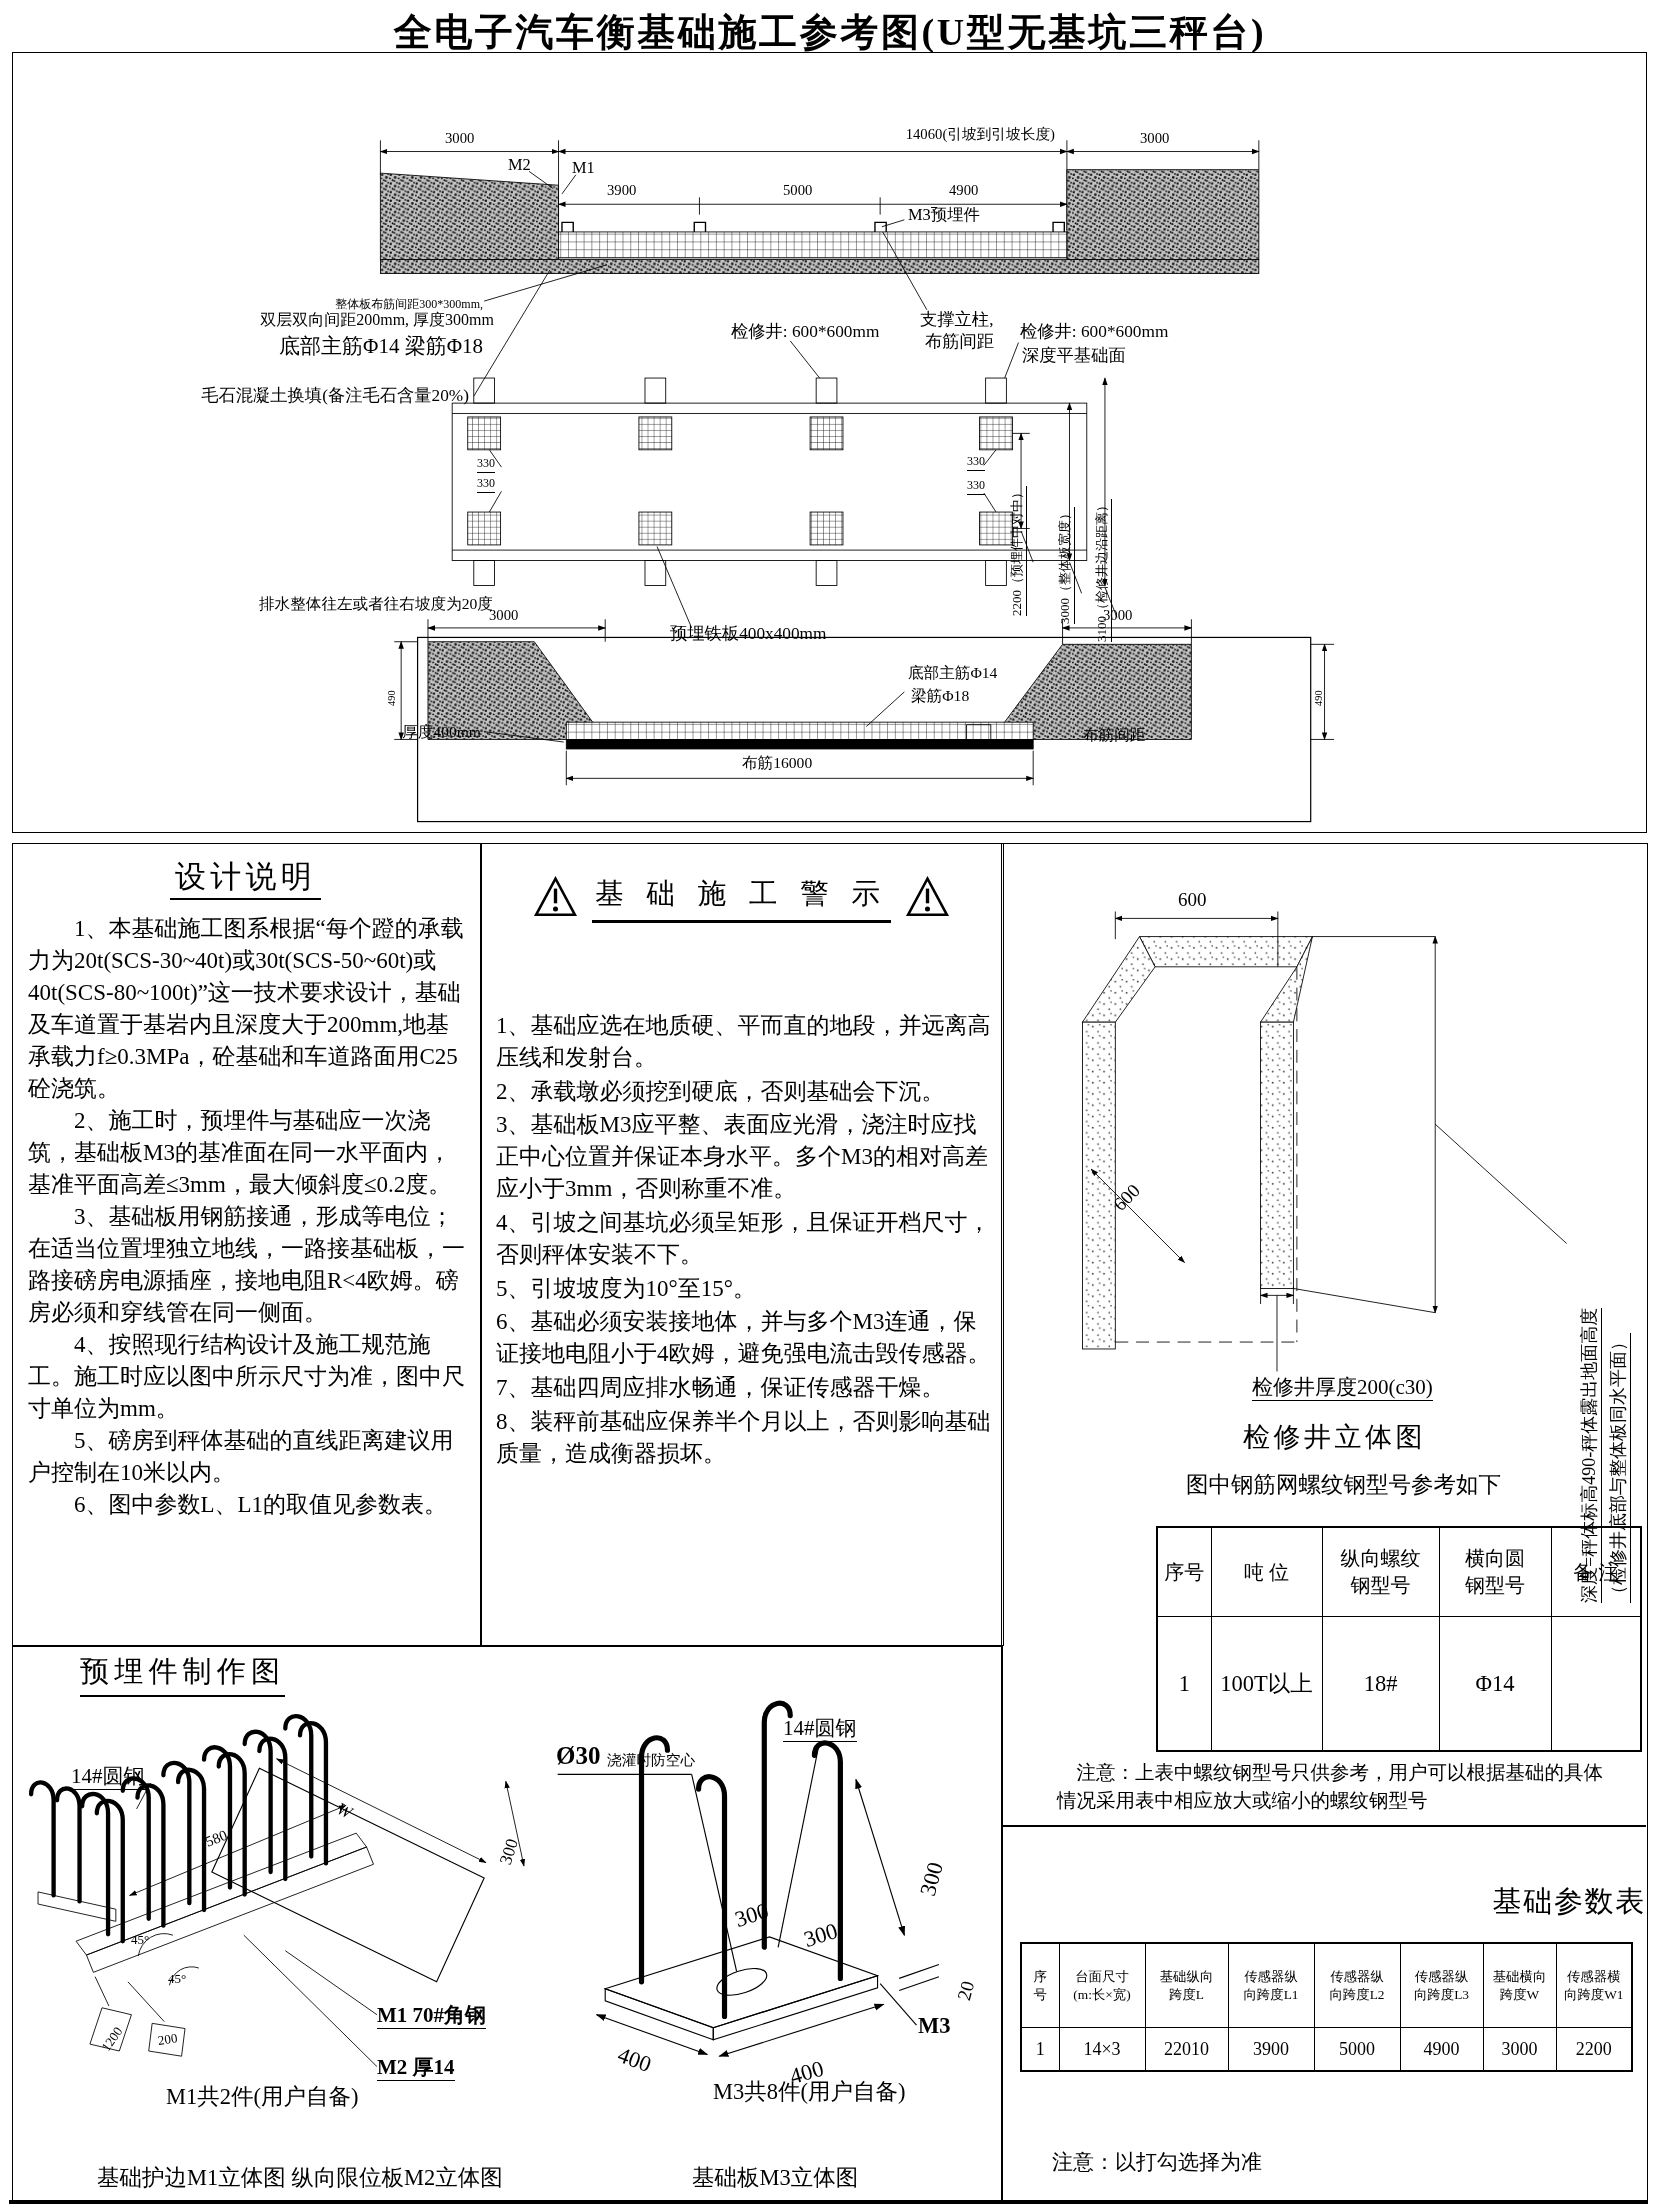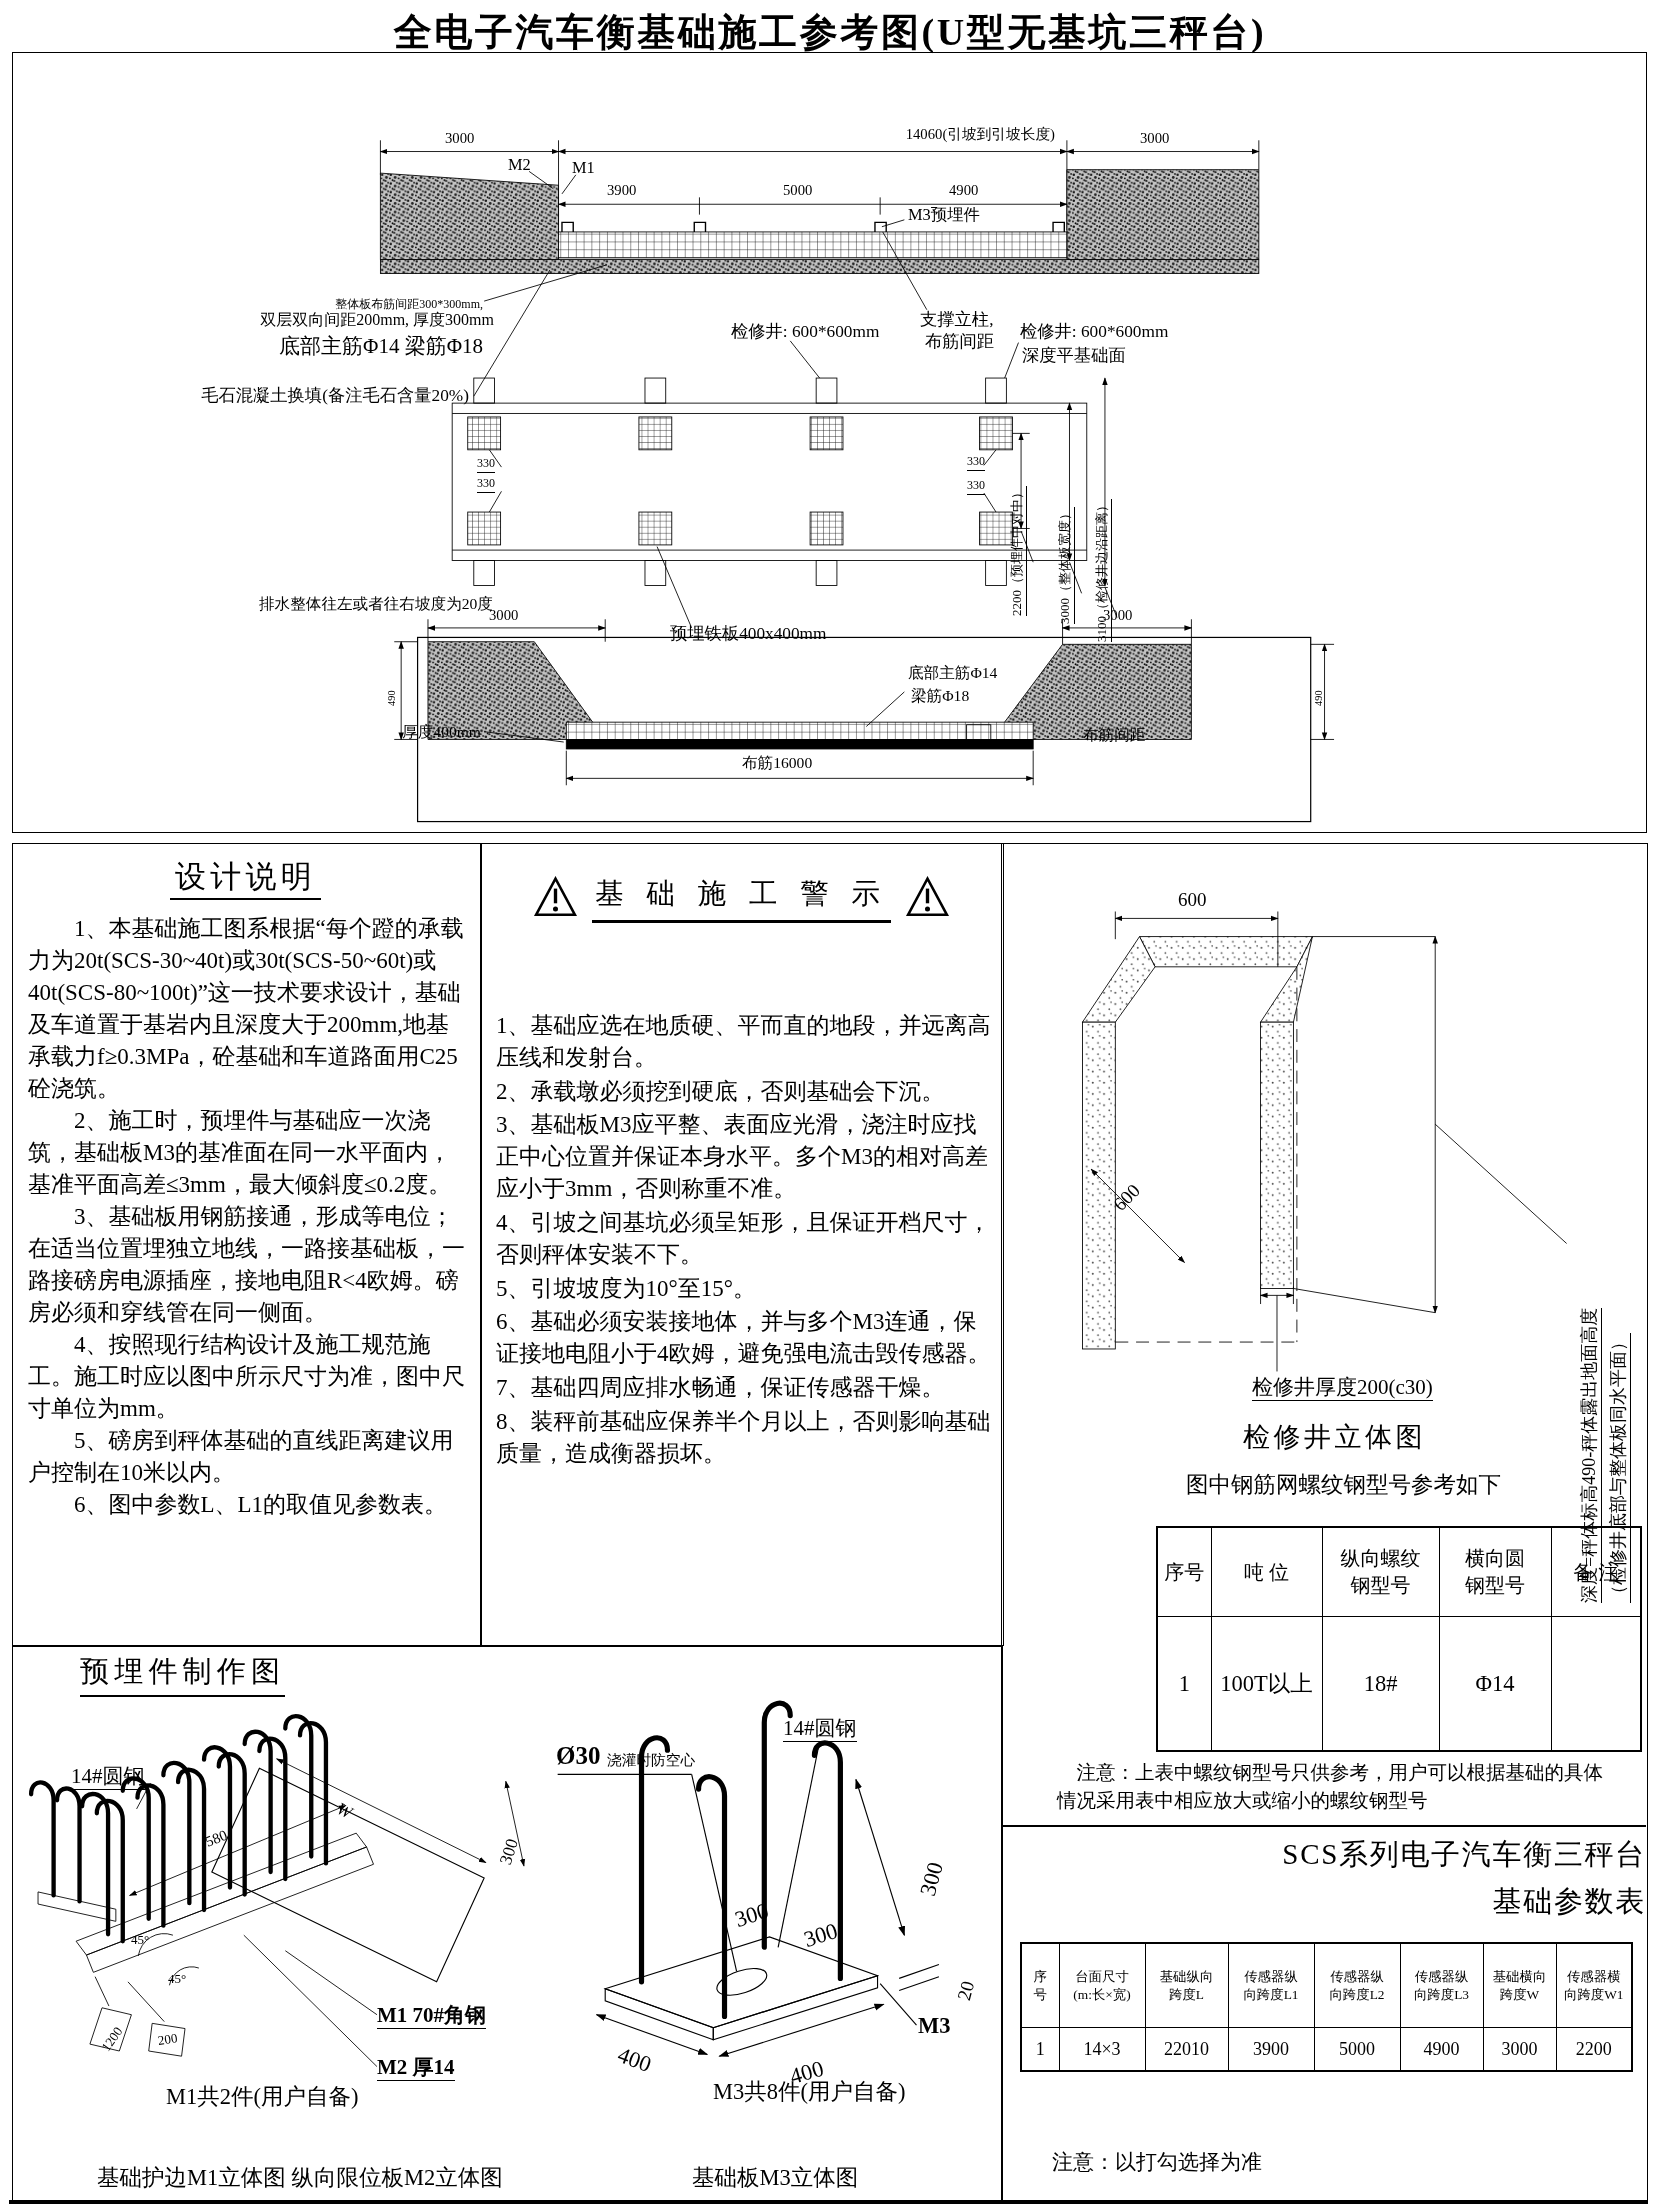--- a/index.html
+++ b/index.html
@@ -348,21 +348,20 @@
         <td>100T以上</td>
         <td>18#</td>
         <td>Φ14</td>
         <td></td>
       </tr>
     </tbody>
       </table>
   </div>
   <div class="L" style="left:1057px;top:1759px;width:564px;font-size:19.5px;line-height:28px;white-space:normal;text-indent:1em;">注意：上表中螺纹钢型号只供参考，用户可以根据基础的具体情况采用表中相应放大或缩小的螺纹钢型号</div>
 
-  <div class="L c" style="left:1003px;top:1838px;width:643px;font-size:29px;letter-spacing:1.7px;">SCS系列电子汽车衡三秤台</div>
   <div class="L c" style="left:1003px;top:1885px;width:643px;font-size:29px;letter-spacing:1.7px;">基础参数表</div>
   <div class="tbl scs" style="left:1020px;top:1942px;width:612px;">
     <table>
       <colgroup>
           <col style="width:38px">
           <col style="width:86px">
           <col style="width:83px">
           <col style="width:86px">
           <col style="width:86px">
           <col style="width:83px">

